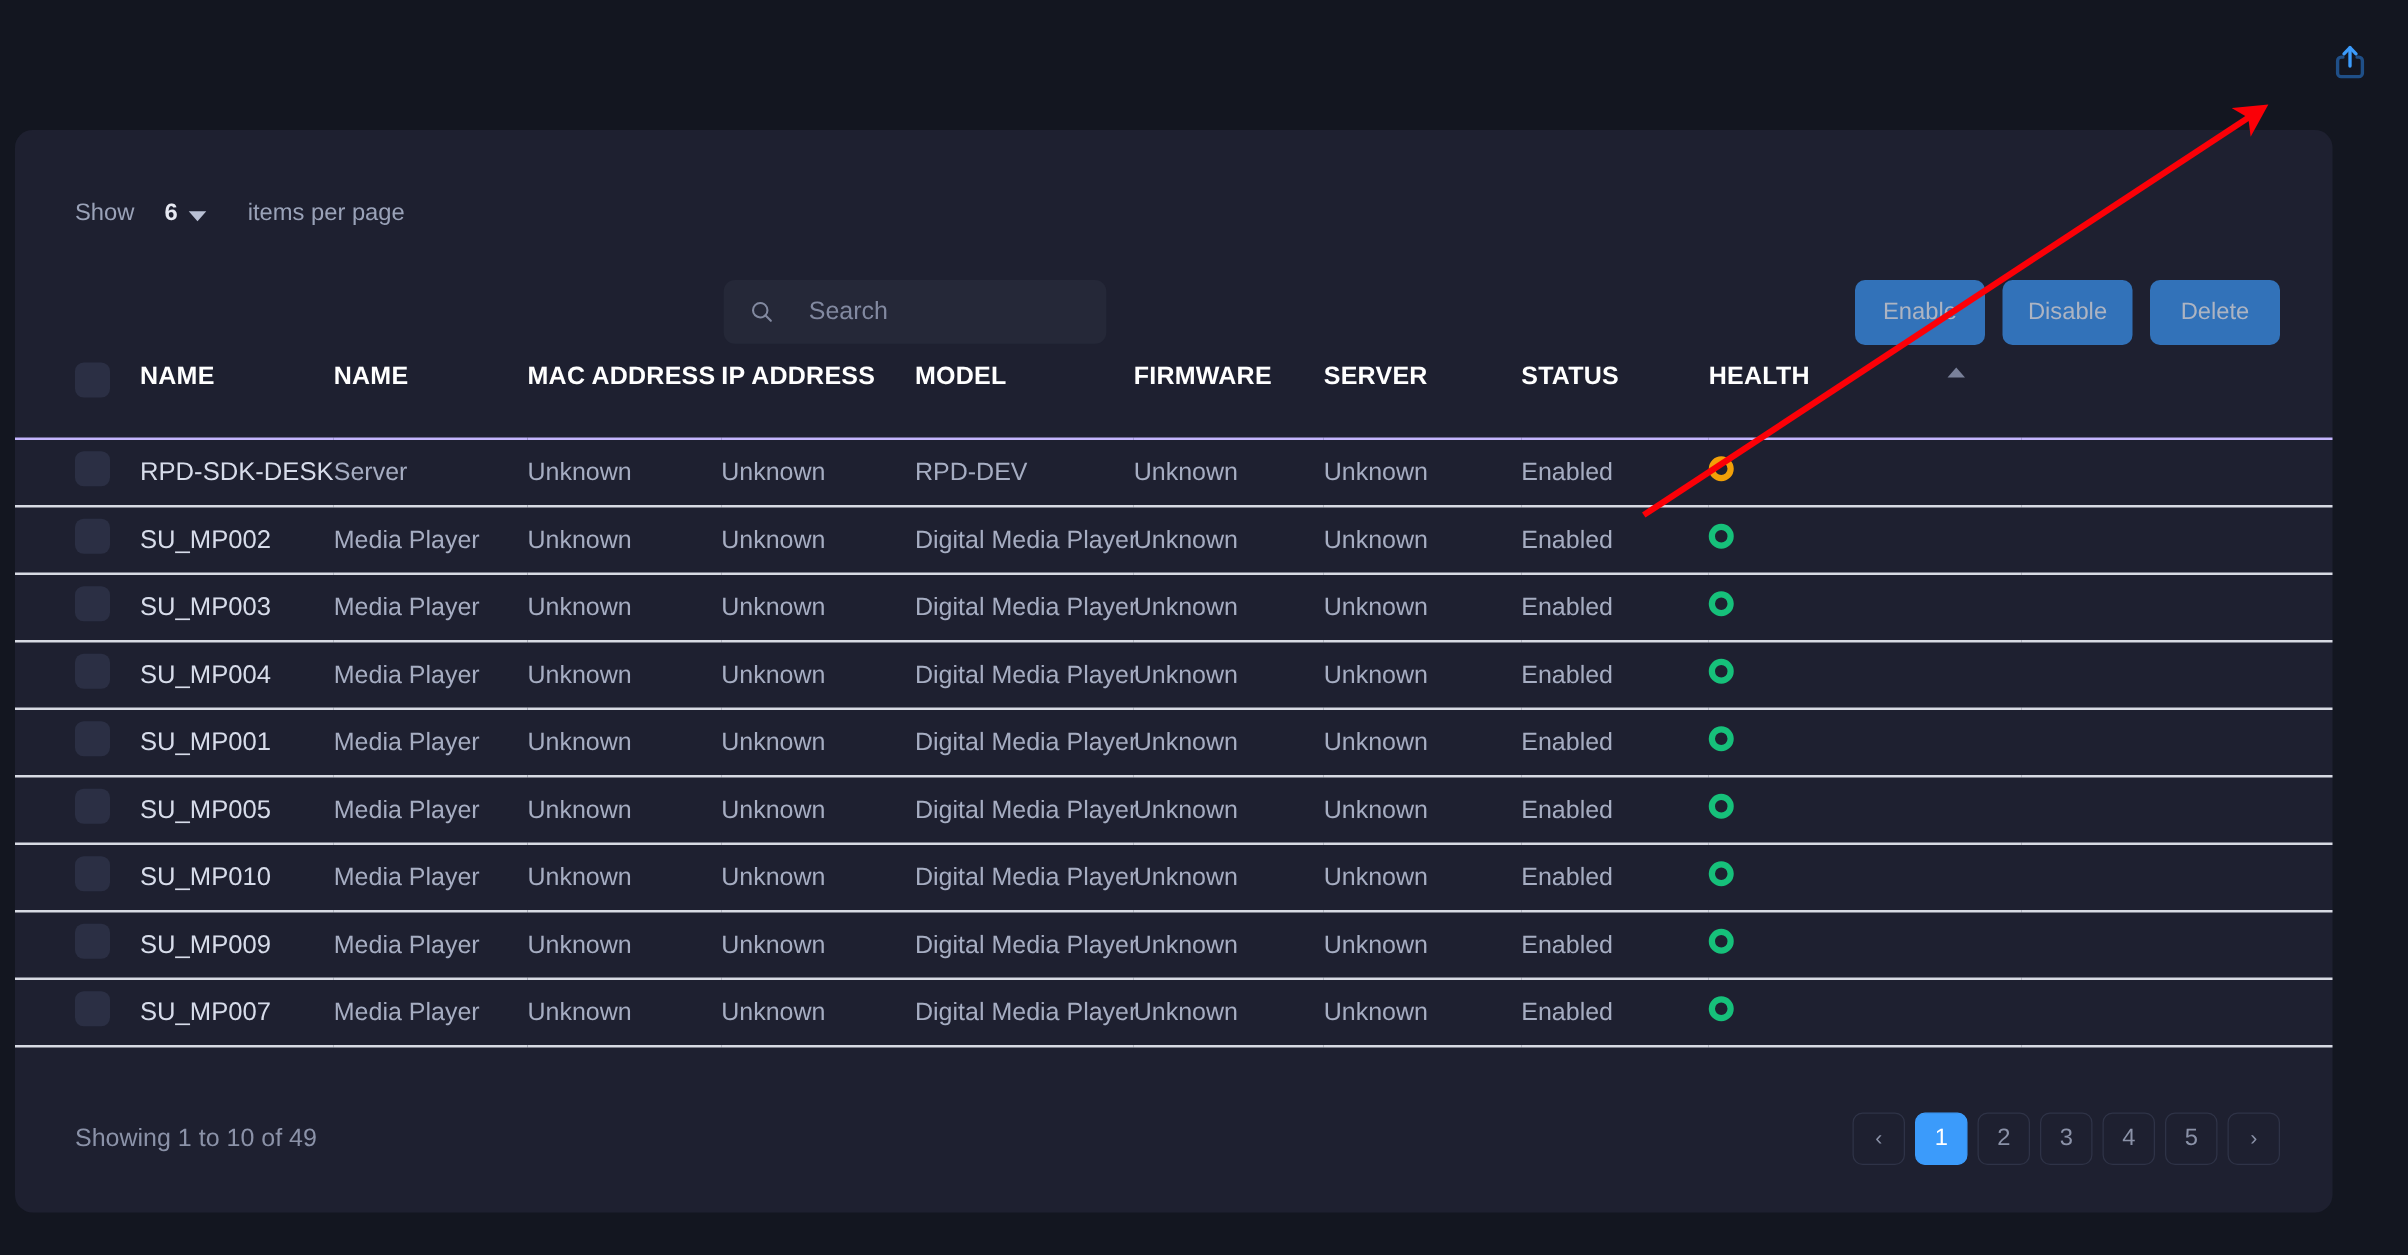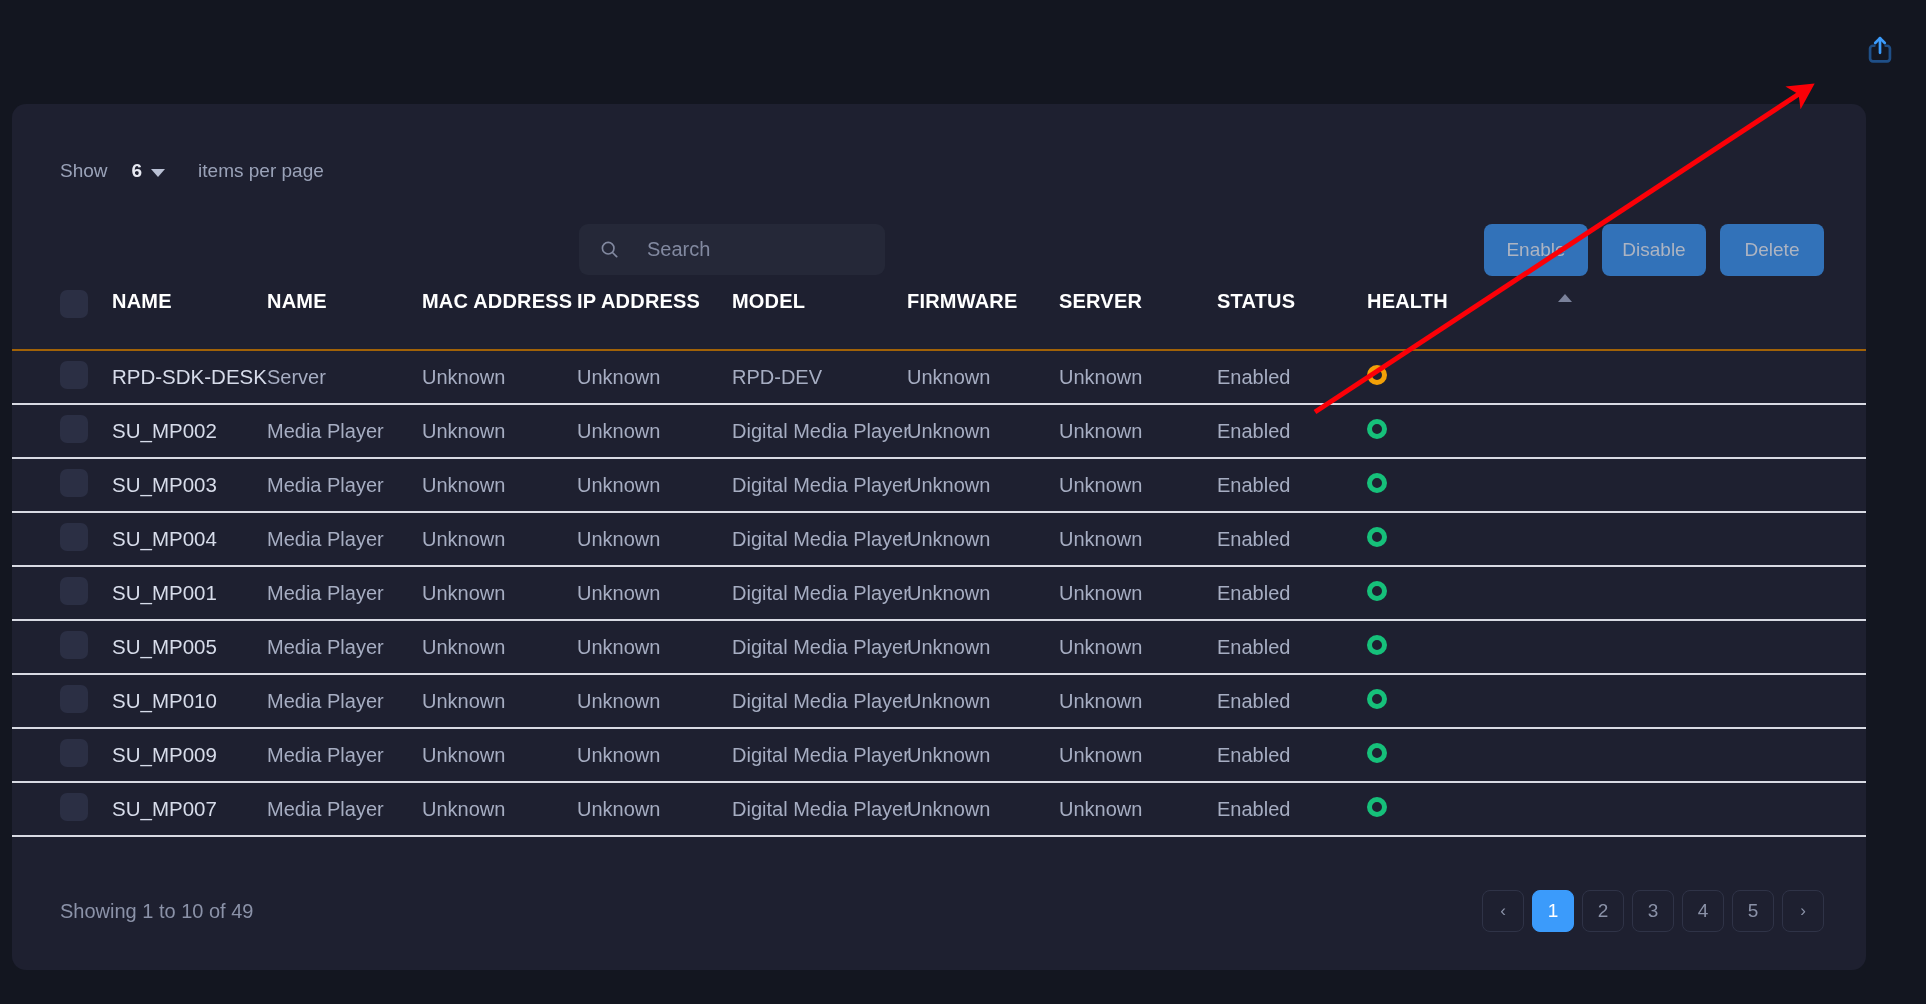--- a/index.html
+++ b/index.html
@@ -98,21 +98,21 @@
 
   tbody td {
     font-size: 20px;
     color: #a6adc2;
     height: 54px;
     padding: 0;
     vertical-align: middle;
     white-space: nowrap;
   }
   tbody tr { border-bottom: 2px solid #d8dae3; }
-  tbody tr:first-child { border-top: 2px solid #a16207; }
+  tbody tr:first-child { border-top: 2px solid #c4b5fd; }
   td.name-cell { color: #d7dcea; font-size: 20.5px; }
 
   .col-chk { width: 52px; padding-left: 48px !important; }
   .chk {
     width: 28px; height: 28px;
     background: #2b2f44;
     border-radius: 7px;
     display: inline-block;
     cursor: pointer;
   }

